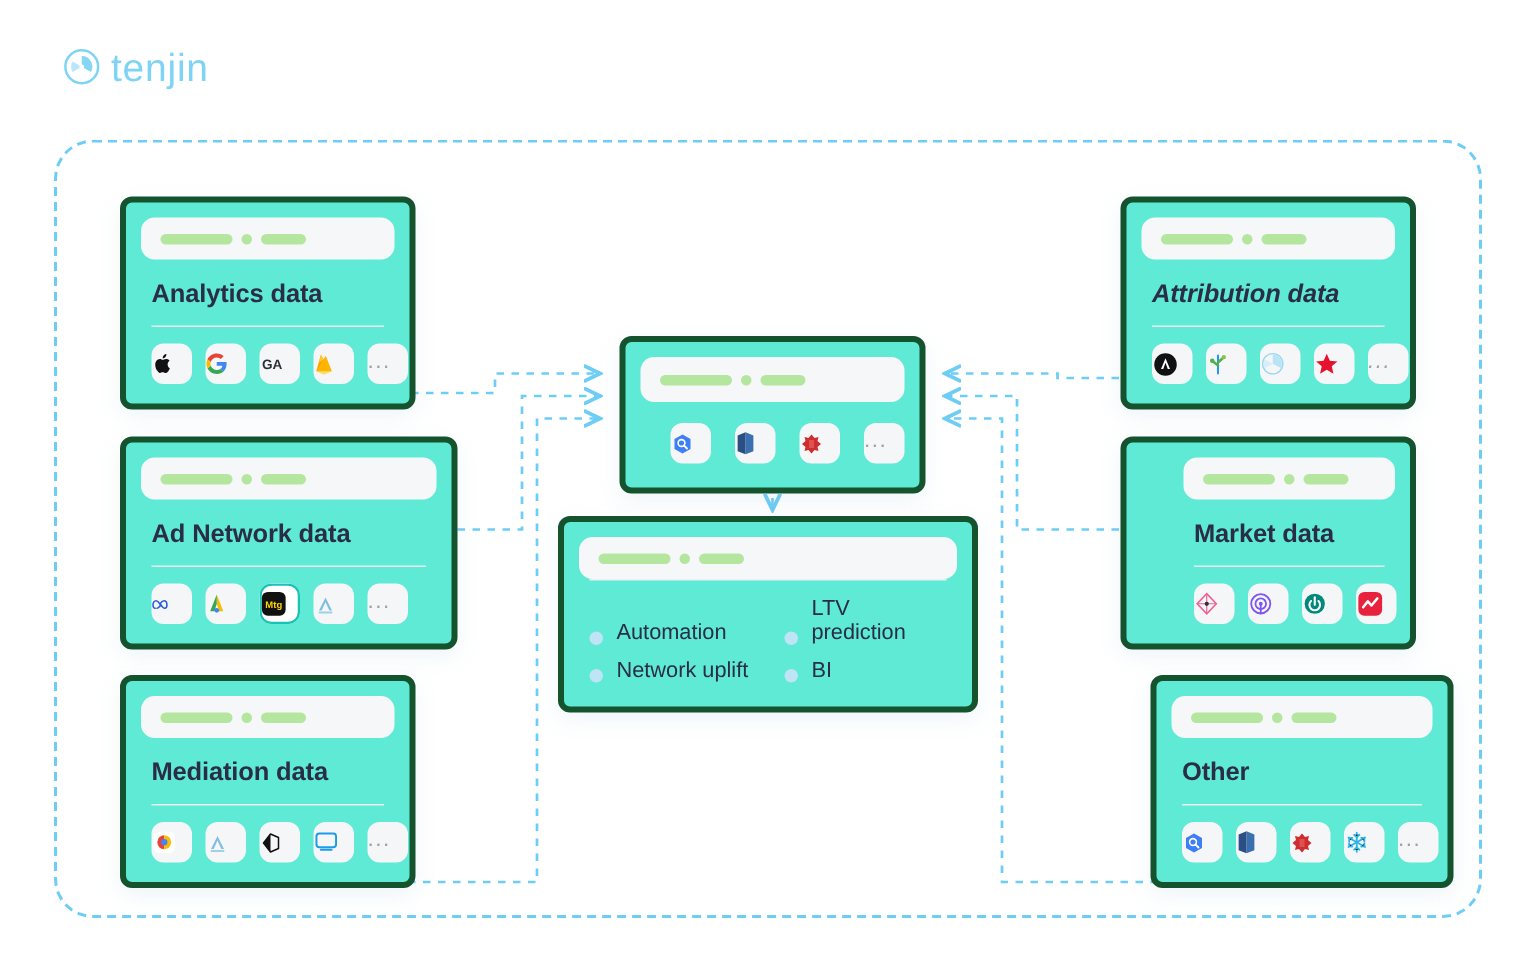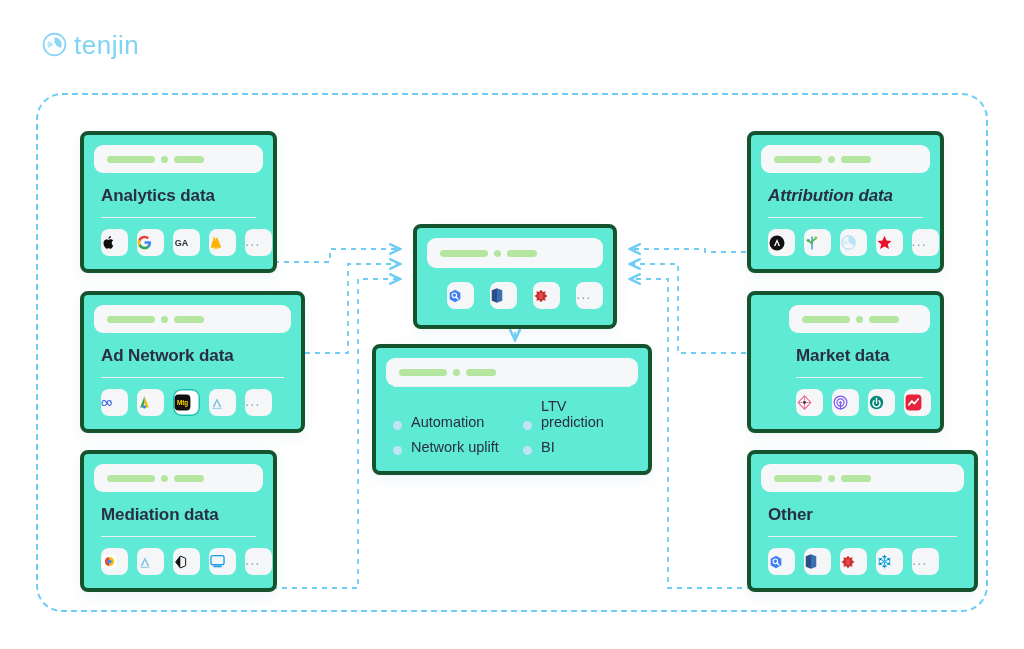--- a/index.html
+++ b/index.html
@@ -380,21 +380,21 @@
         <rect x="2" y="2" width="20" height="20" rx="5" fill="#e8213c"></rect>
         <path d="M6 15 L10 10 L13 13.5 L18 7.5" fill="none" stroke="#ffffff" stroke-width="2.1" stroke-linecap="round" stroke-linejoin="round"></path>
       </svg>
     </span>
     <span class="icon-tile">
       <span class="dots">...</span>
     </span>
   </div>
 </div>
 
-<div class="card" id="other-card" style="left:747px; top:450px; width:231px;">
+<div class="card" id="other-card" style="left:767px; top:450px; width:202px;">
   <div class="skeleton-strip">
     <span class="sk-bar"></span>
     <span class="sk-dot"></span>
     <span class="sk-bar2"></span>
   </div>
   <div class="card-title">Other</div>
   <div class="card-divider"></div>
   <div class="icon-row">
     <span class="icon-tile">
       <svg width="16" height="16" viewBox="0 0 24 24">

